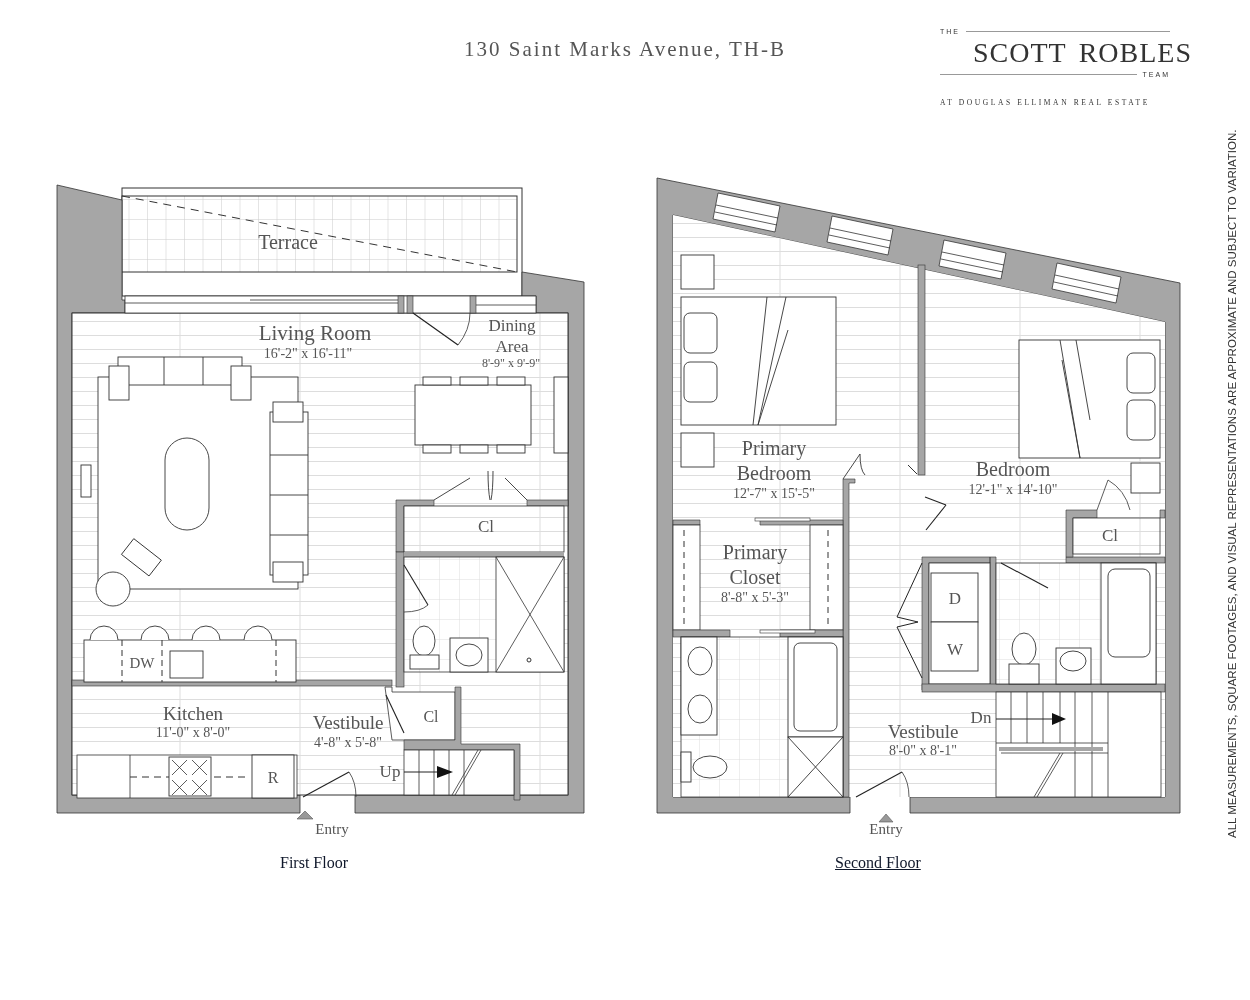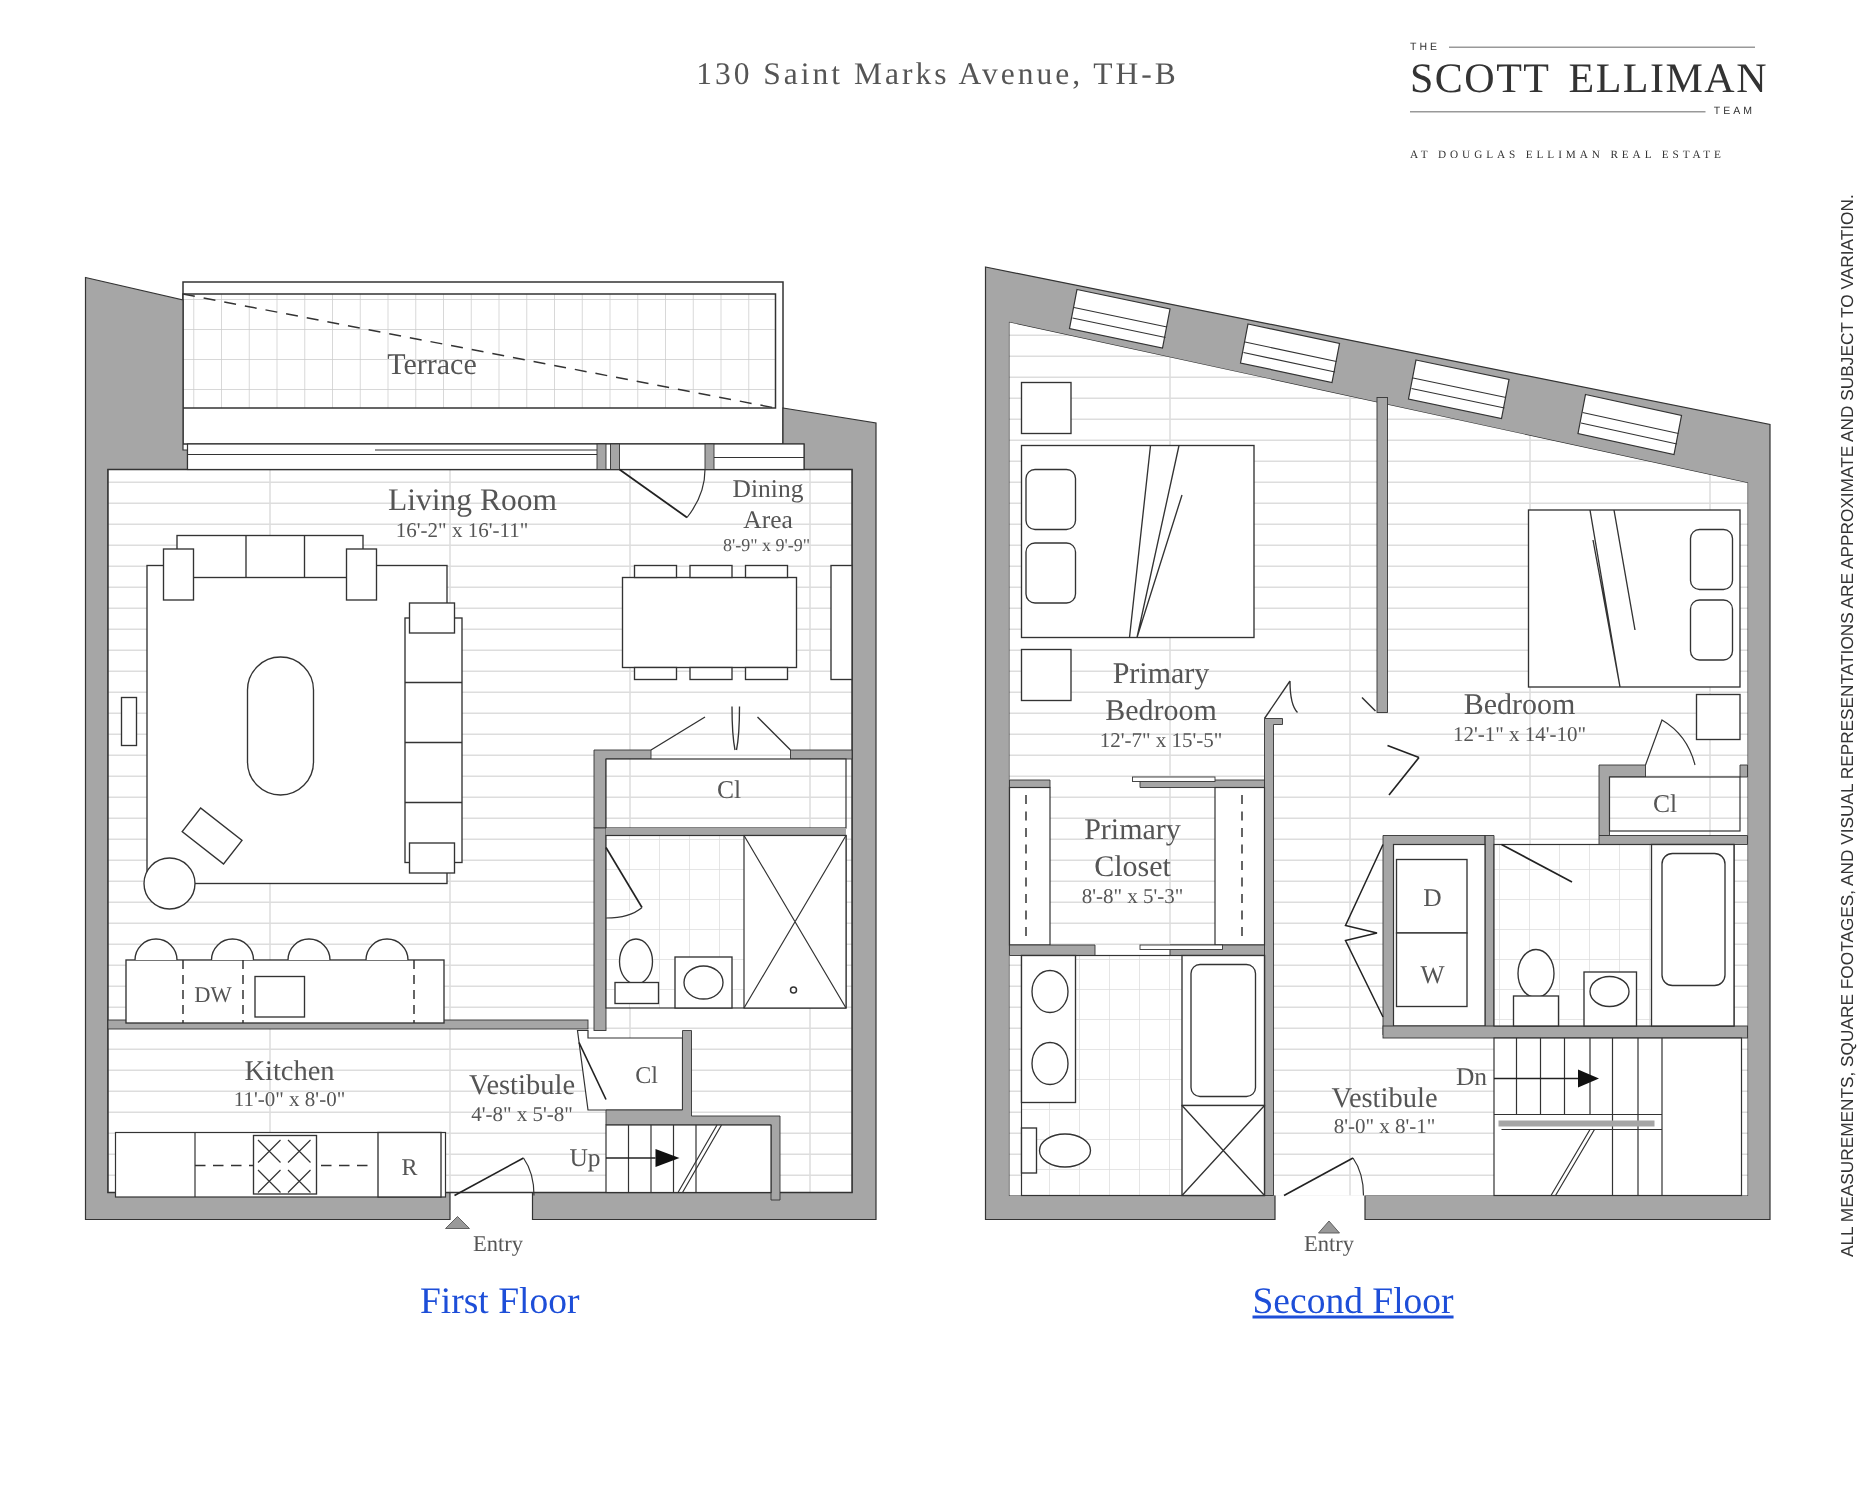--- a/index.html
+++ b/index.html
@@ -1,46 +1,46 @@
 <!DOCTYPE html>
 <html><head>
 <meta charset="utf-8">
 <style>
   html, body { margin: 0; padding: 0; background: #ffffff; }
   body { width: 1250px; height: 1000px; position: relative; overflow: hidden; font-family: "DejaVu Serif", serif; color: #555; }
   .title { position: absolute; left: 380px; top: 36px; width: 490px; text-align: center; font-family: "Liberation Serif", serif; font-size: 21px; letter-spacing: 2px; color: #555; line-height: 26px; }
   .logo { position: absolute; left: 940px; top: 28px; width: 230px; color: #333; font-family: "Liberation Serif", serif; }
   .logo .the { font-family: "Liberation Sans", sans-serif; font-size: 7px; letter-spacing: 2px; display: flex; align-items: center; gap: 6px; }
   .logo .the .rule { flex: 1; height: 1px; background: #999; }
-  .logo .name { font-size: 28px; letter-spacing: 1px; display: flex; align-items: center; justify-content: space-between; margin-top: 2px; }
+  .logo .name { font-size: 28px; letter-spacing: 1px; display: flex; align-items: center; justify-content: space-between; margin-top: 2px; margin-left: 33px; }
   .logo .name .bar { width: 1px; height: 26px; background: #888; margin: 0 6px; }
   .logo .team { font-family: "Liberation Sans", sans-serif; font-size: 7px; letter-spacing: 2px; display: flex; align-items: center; gap: 6px; margin-top: 2px; }
   .logo .team .rule { flex: 1; height: 1px; background: #999; }
   .logo .sub { font-family: Liberation Serif, serif; font-size: 7.5px; letter-spacing: 2.6px; margin-top: 20px; }
   .disclaimer { position: absolute; left: 1226px; top: 838px; transform-origin: 0 0; transform: rotate(-90deg); font-family: "Liberation Sans", sans-serif; font-size: 11.5px; color: #333; white-space: nowrap; width: 700px; }
   svg.plan { position: absolute; left: 0; top: 0; }
   svg text { font-family: "Liberation Serif", serif; fill: #555; }
-  .floor-label { position: absolute; font-family: "Liberation Serif", serif; font-size: 25px; color: #1d4ed8; }
+  .floor-label { position: absolute; font-family: "Liberation Serif", serif; font-size: 16px; color: #0f172a; }
 </style>
 </head>
 <body>
 
 <div class="title">
   <div>130 Saint Marks Avenue, TH-B</div>
 </div>
 
 <div class="logo">
   <div class="the">
       <span>THE</span>
       <span class="rule"></span>
     </div>
   <div class="name">
       <span>SCOTT</span>
       <span class="bar"></span>
-      <span>ELLIMAN</span>
+      <span>ROBLES</span>
     </div>
   <div class="team">
       <span class="rule"></span>
       <span>TEAM</span>
     </div>
   <div class="sub">AT DOUGLAS ELLIMAN REAL ESTATE</div>
 </div>
 
 <div class="disclaimer">ALL MEASUREMENTS, SQUARE FOOTAGES, AND VISUAL REPRESENTATIONS ARE APPROXIMATE AND SUBJECT TO VARIATION.</div>
 

